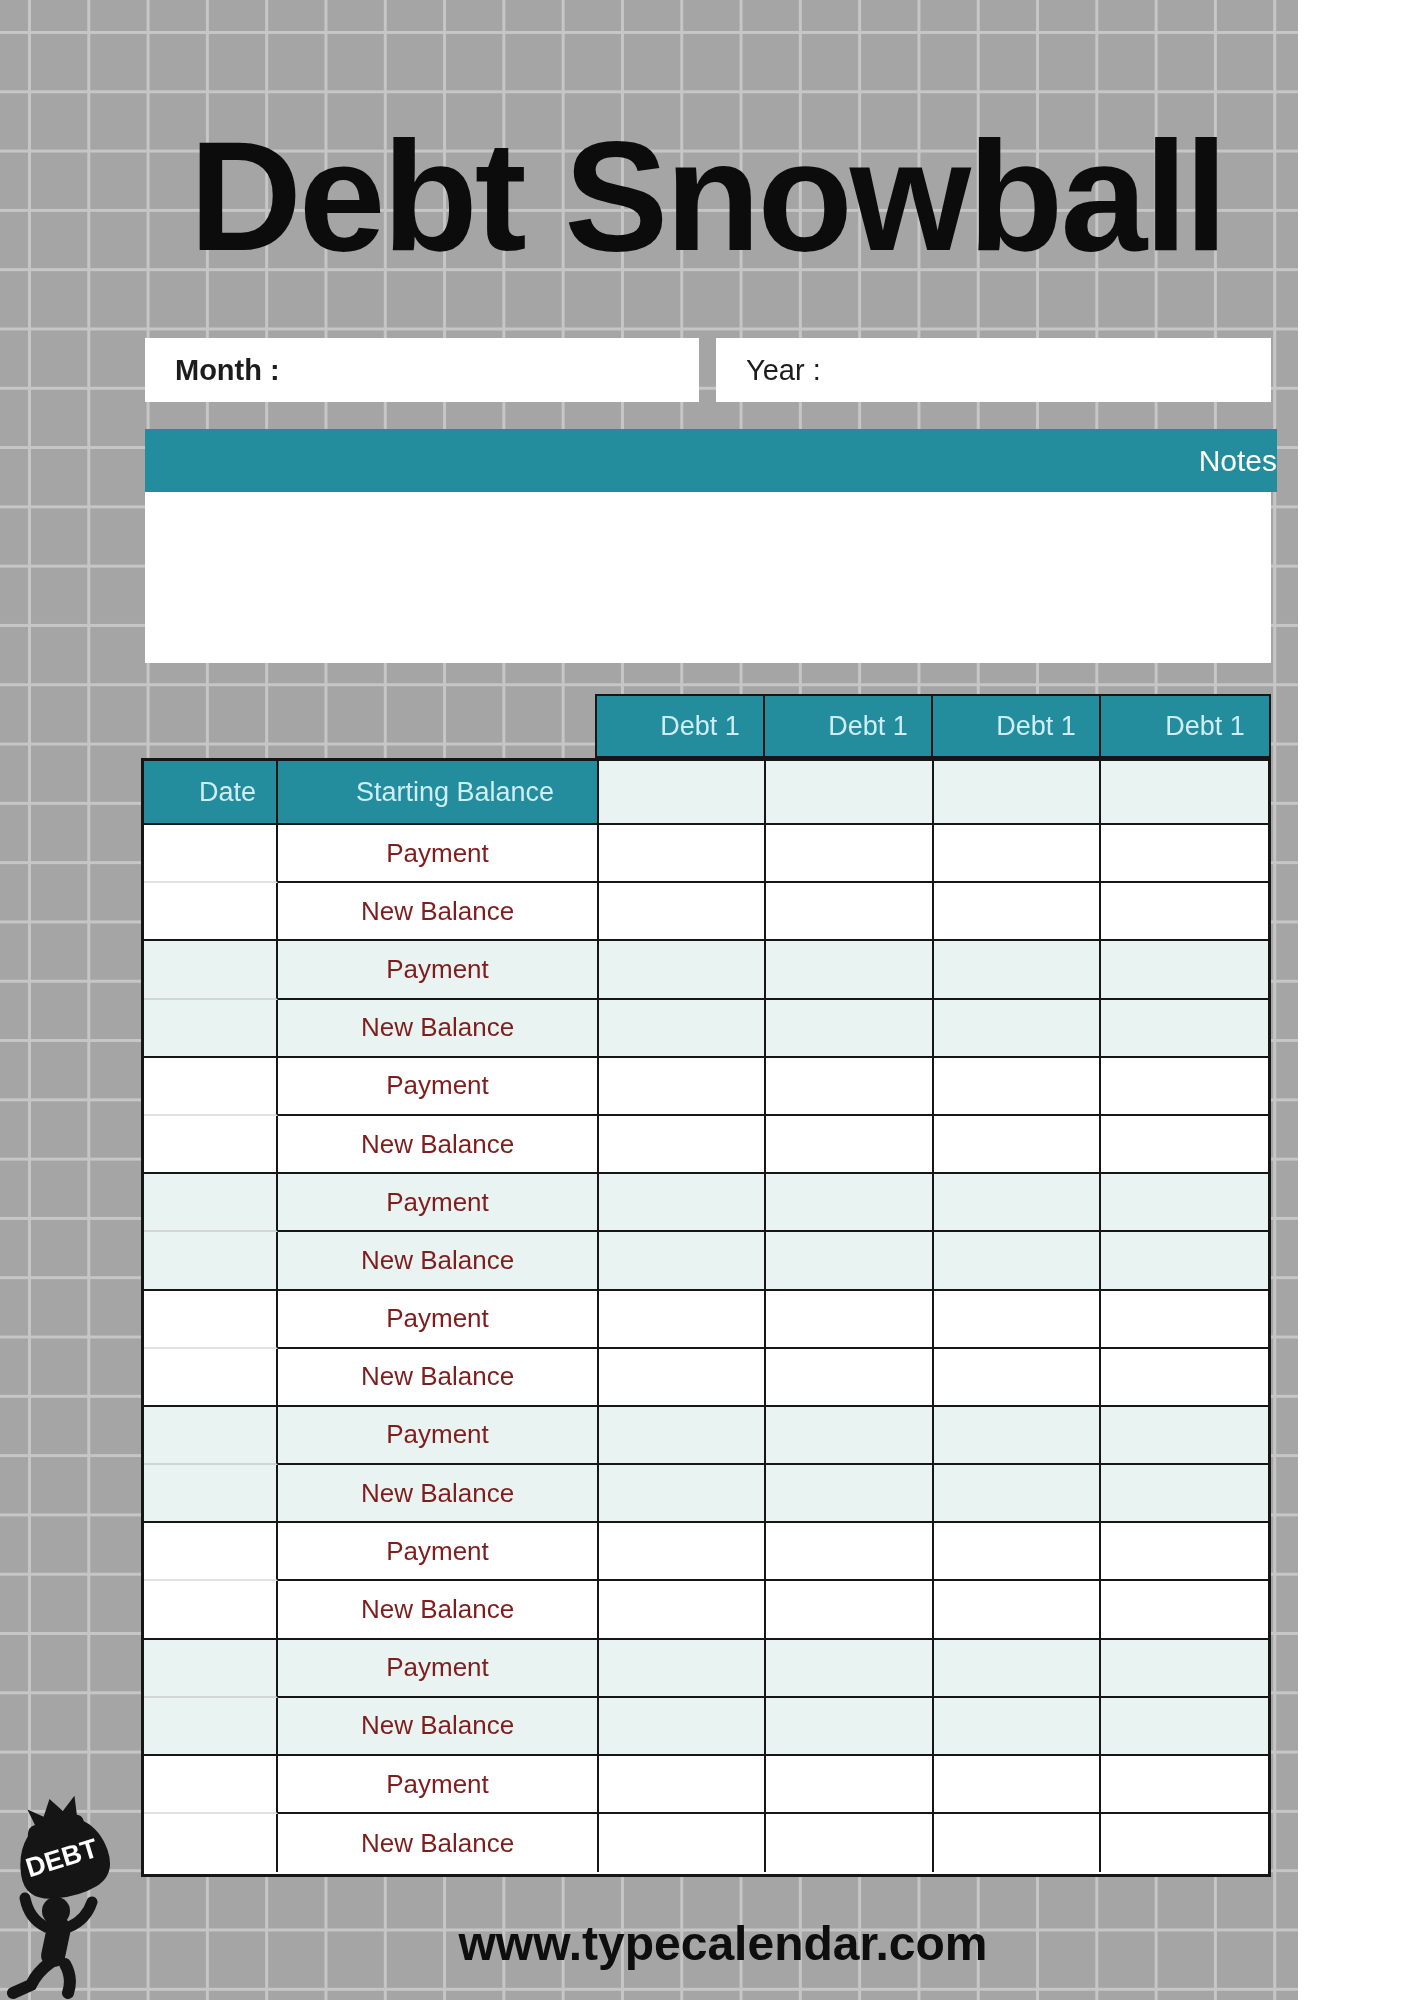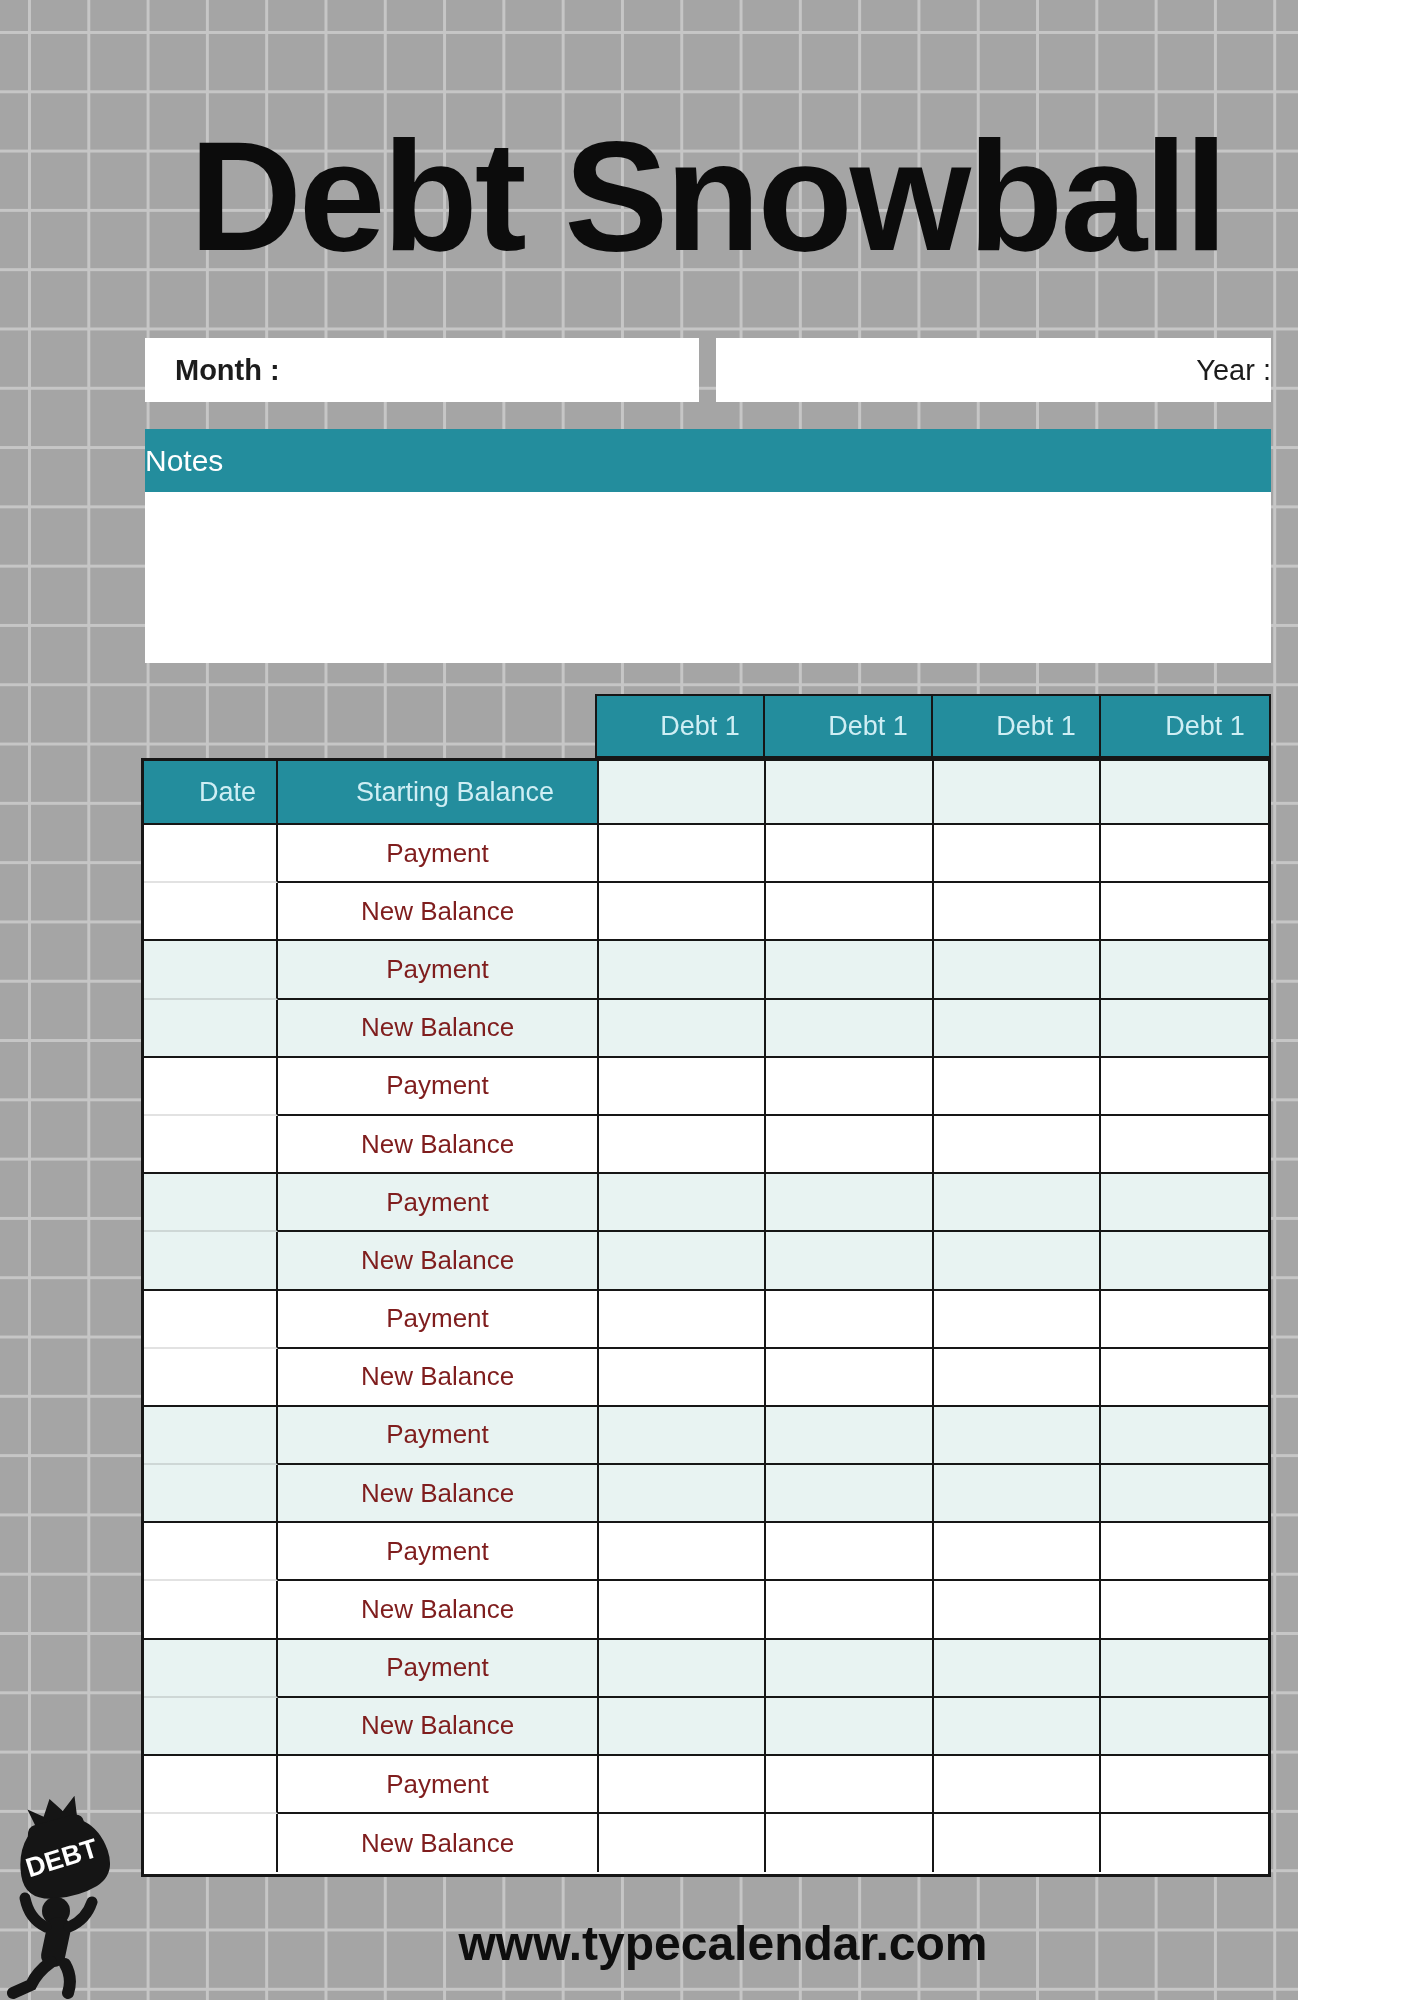--- a/index.html
+++ b/index.html
@@ -16,31 +16,31 @@
     background-position:28px 31px;
   }
   .title{
     position:absolute;left:0;top:118px;width:1414px;
     text-align:center;
     font-size:156px;font-weight:bold;line-height:1;
     letter-spacing:-3px;color:#0c0c0c;
   }
   .whitebox{position:absolute;background:#ffffff;}
   .month-box{left:145px;top:338px;width:554px;height:64px;font-weight:bold;}
-  .year-box{left:716px;top:338px;width:555px;height:64px;text-align:right;}
+  .year-box{left:716px;top:338px;width:555px;height:64px;}
   .field-label{
     display:inline-block;
     padding-left:30px;line-height:64px;
     font-size:29px;color:#1c1c1c;
   }
   .notes-header{
     position:absolute;left:145px;top:429px;width:1126px;height:63px;
     background:var(--teal,#238d9d);
-    display:flex;align-items:center;justify-content:flex-start;
-    font-size:30px;color:#ffffff;
+    display:flex;align-items:center;justify-content:flex-end;
+    font-size:30px;color:#ffffff;padding-left:6px;
   }
   .notes-body{position:absolute;left:145px;top:492px;width:1126px;height:171px;background:#ffffff;}
 
   .debt-header-row{
     position:absolute;left:595px;top:694px;width:676px;height:64px;
     box-sizing:border-box;border:2px solid var(--border,#161616);
     display:grid;grid-template-columns:repeat(4,1fr);
     background:var(--teal,#238d9d);
   }
   .debt-head{

